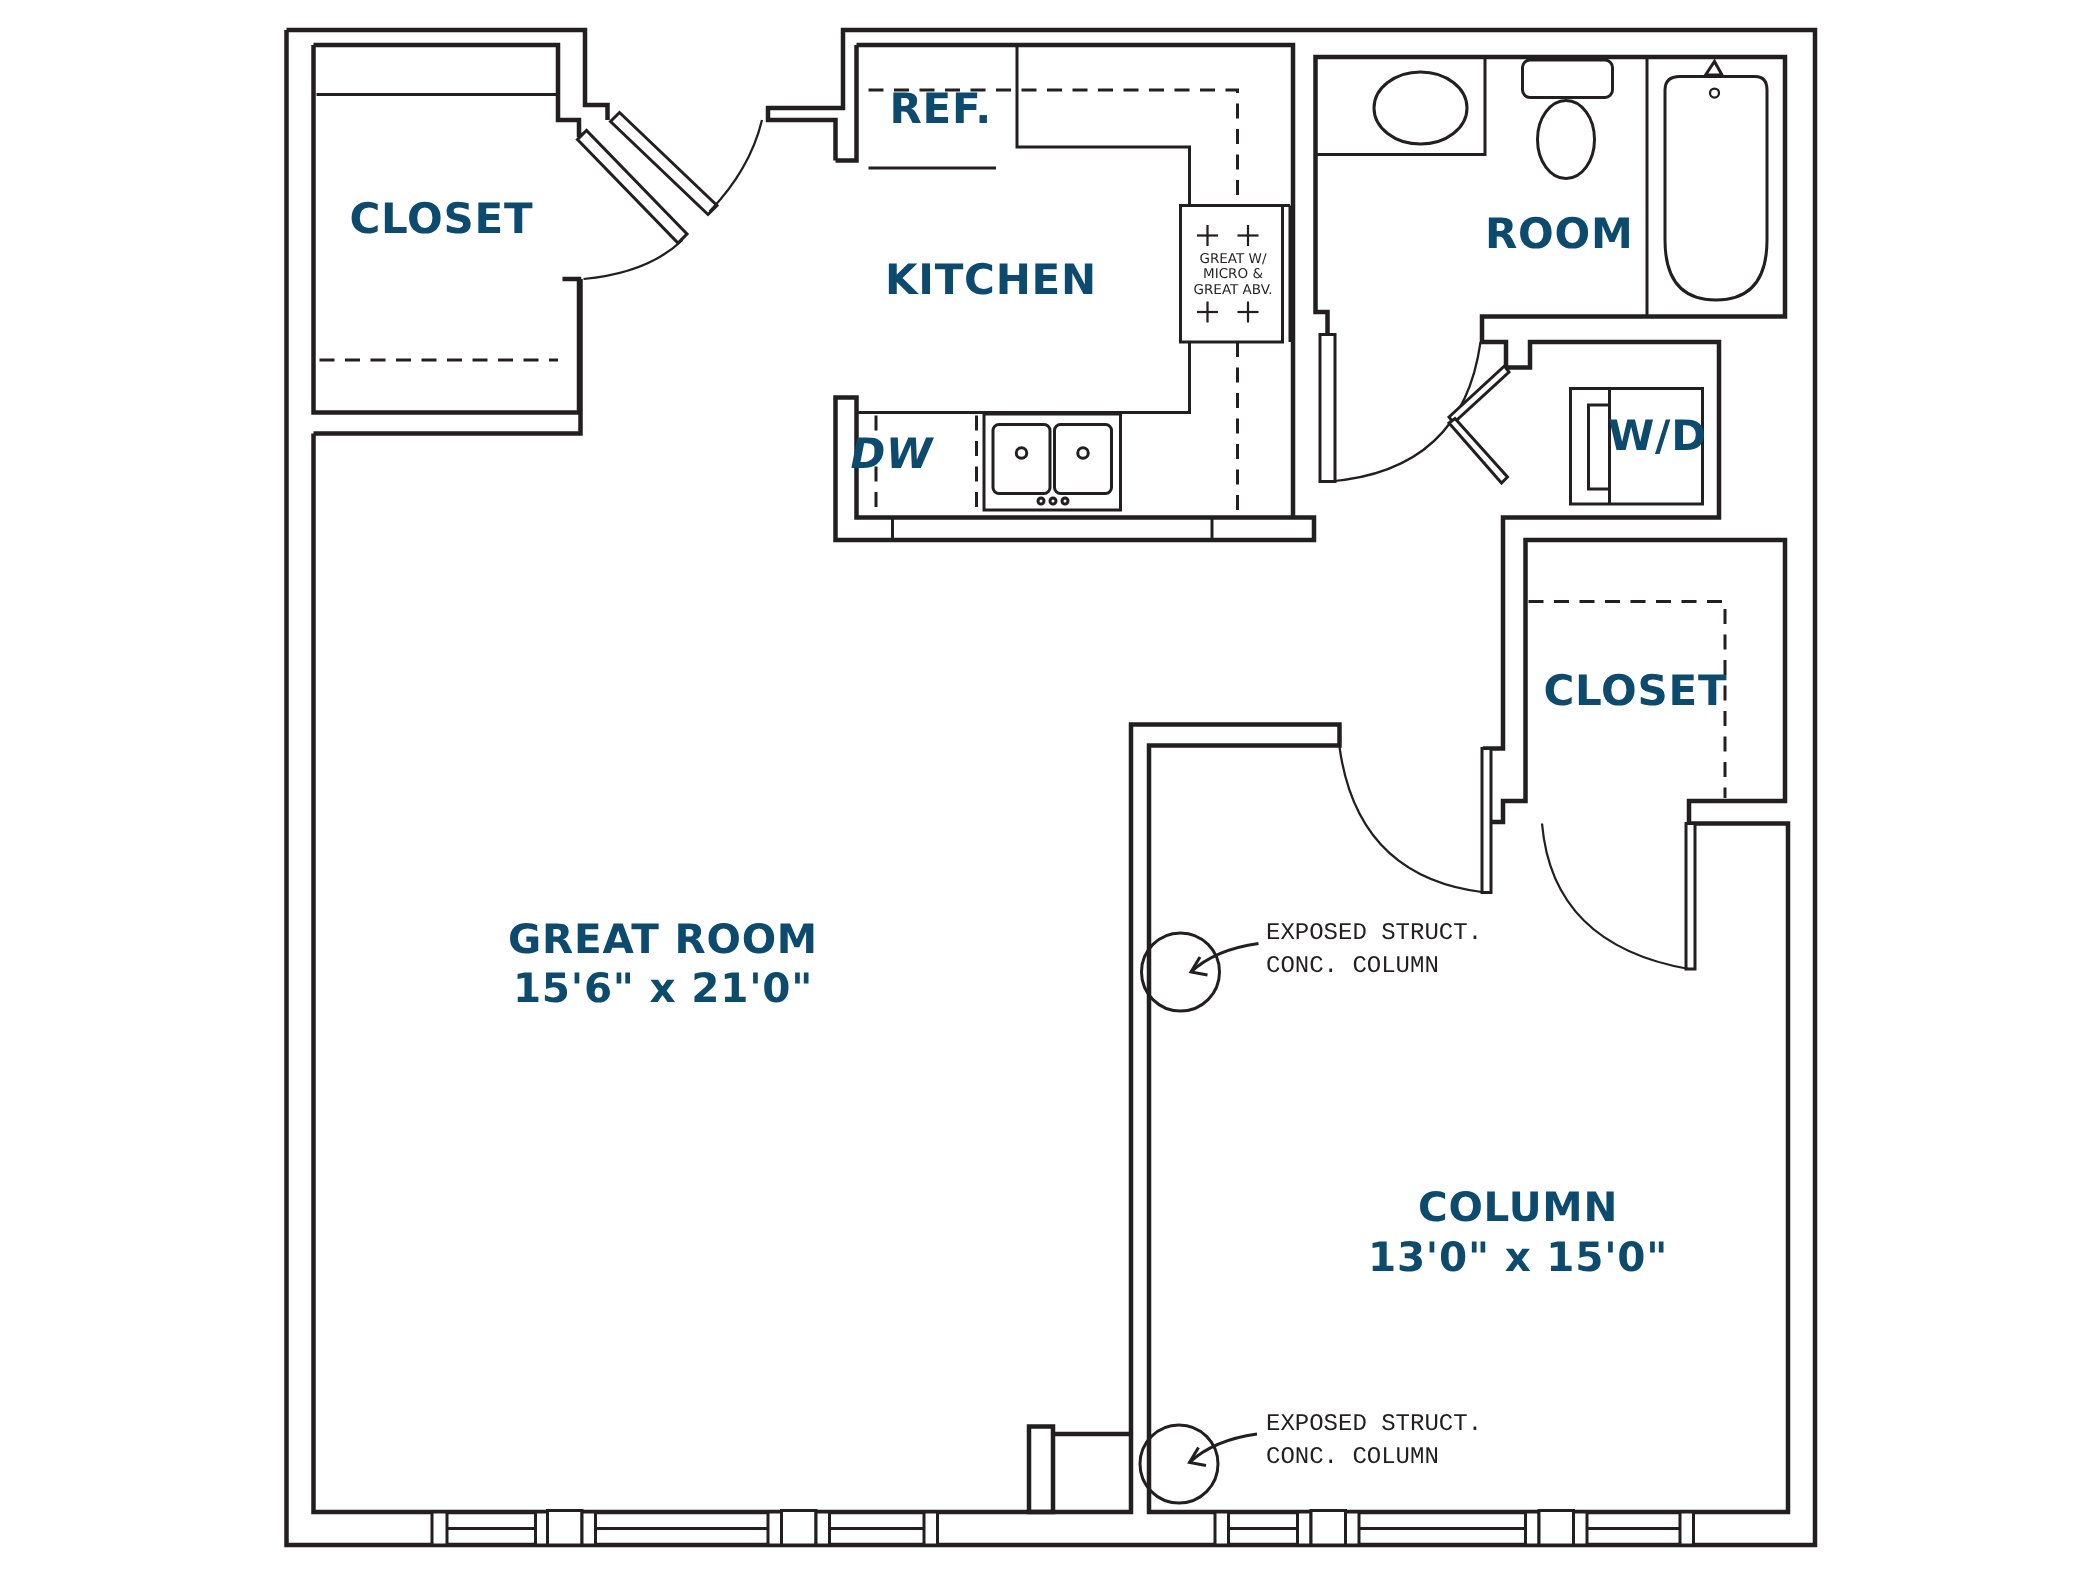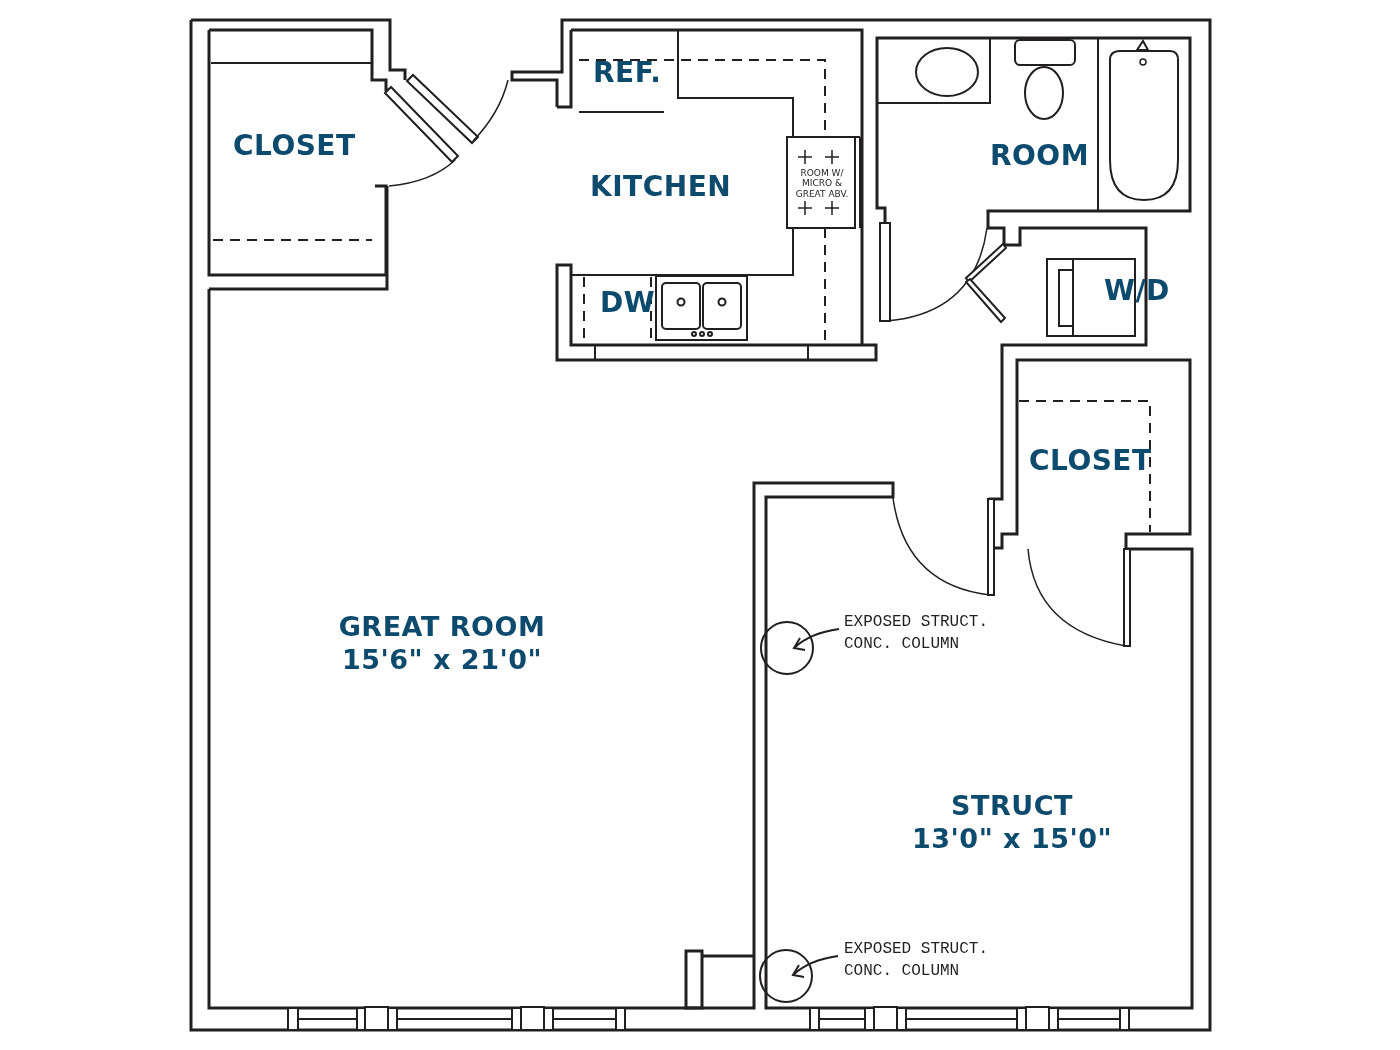--- a/index.html
+++ b/index.html
@@ -160,36 +160,36 @@
   <g>
     <circle class="t" cx="786" cy="976" r="26"></circle>
     <path class="t" d="M838,956 Q809,960 793,975"></path>
     <path class="t" d="M799,965 L793,975 L804,977"></path>
   </g>
 </svg>
 
 <div class="lbl lbl-big" style="left:233px;top:130px;">CLOSET</div>
 <div class="lbl lbl-big" style="left:590px;top:171px;">KITCHEN</div>
 <div class="lbl lbl-big" style="left:593px;top:57px;">REF.</div>
-<div class="lbl lbl-big" style="left:600px;top:287px;">DW</div>
+<div class="lbl lbl-big" style="left:567px;top:287px;font-style:italic;">DW</div>
 <div class="range-note" style="left:790px;top:168px;width:64px;">
-  <div>ROOM W/</div>
+  <div>GREAT W/</div>
   <div>MICRO &amp;</div>
   <div>GREAT ABV.</div>
 </div>
 <div class="lbl lbl-big" style="left:990px;top:140px;">ROOM</div>
-<div class="lbl lbl-big" style="left:1072px;top:275px;margin-left:32px;">W/D</div>
+<div class="lbl lbl-big" style="left:1072px;top:275px;">W/D</div>
 <div class="lbl lbl-big" style="left:1029px;top:445px;">CLOSET</div>
 
 <div class="lbl lbl-mid" style="left:337px;top:611px;width:210px;">
   <div>GREAT ROOM</div>
   <div style="margin-top:2px;">15'6" x 21'0"</div>
 </div>
 <div class="lbl lbl-mid" style="left:912px;top:790px;width:200px;">
-  <div>STRUCT</div>
+  <div>COLUMN</div>
   <div style="margin-top:2px;">13'0" x 15'0"</div>
 </div>
 
 <div class="note" style="left:844px;top:611px;">
   <div>EXPOSED STRUCT.</div>
   <div>CONC. COLUMN</div>
 </div>
 <div class="note" style="left:844px;top:938px;">
   <div>EXPOSED STRUCT.</div>
   <div>CONC. COLUMN</div>

